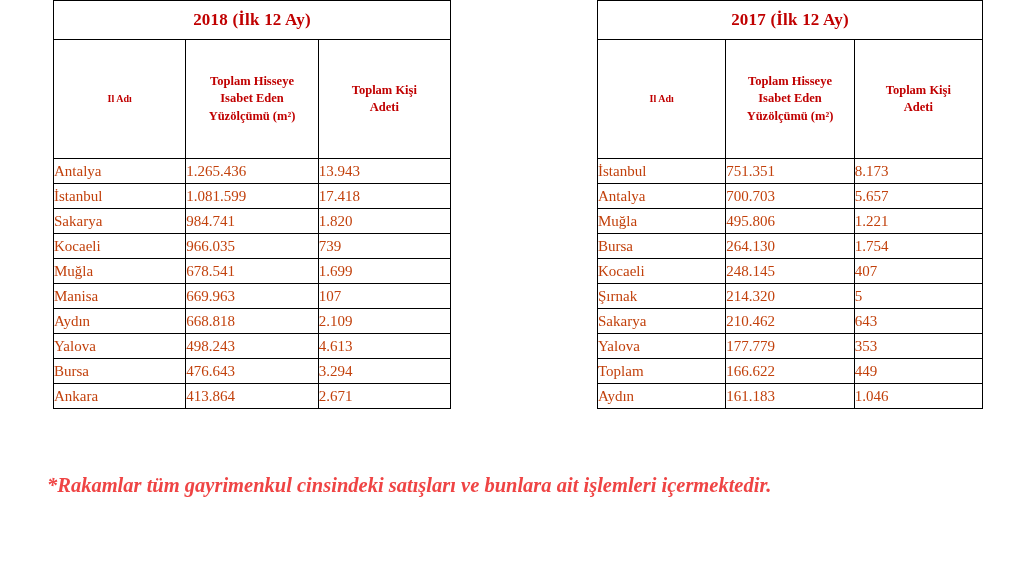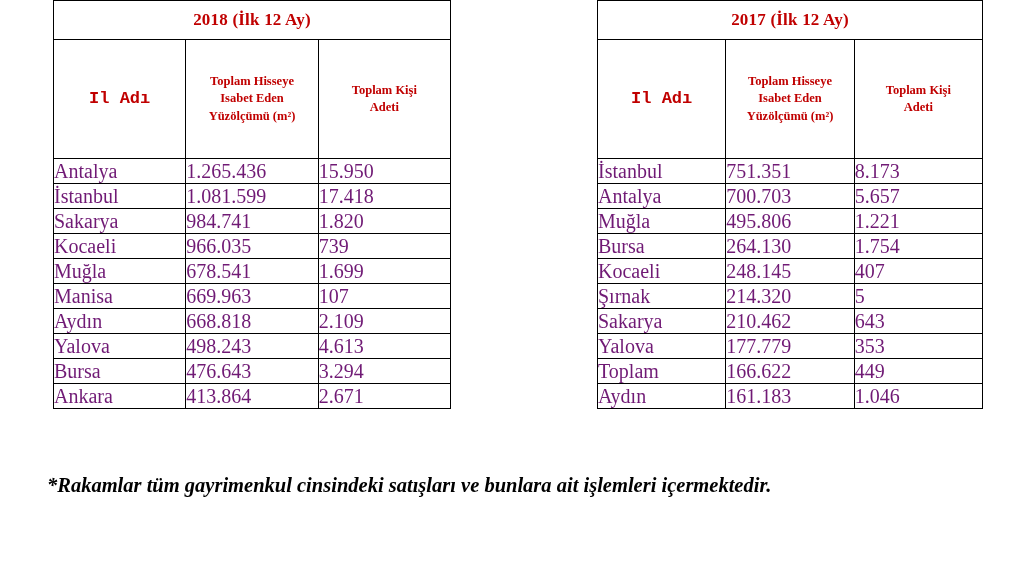--- a/index.html
+++ b/index.html
@@ -55,44 +55,43 @@
     text-align: center;
     color: #C00000;
     font-weight: bold;
     font-size: 12.5px;
     line-height: 1.38;
     font-family: "Liberation Serif", serif;
     height: 118px;
     padding: 2px 3px;
   }
   .hdr-cell.first {
-    font-size: 17px;
-    font-family: Liberation Mono, monospace;
+    font-size: 10px;
   }
   .body-cell {
-    font-size: 20px;
-    color: #701a75;
+    font-size: 15px;
+    color: #c2410c;
     font-family: "Liberation Serif", serif;
     height: 24px;
     padding: 0 5px;
     white-space: nowrap;
     overflow: hidden;
   }
   .notes {
     position: absolute;
     left: 47px;
     top: 470px;
     width: 940px;
   }
   .note-line {
     font-family: "Liberation Serif", serif;
     font-style: italic;
     font-weight: bold;
     font-size: 20.5px;
-    color: #000000;
+    color: #ef4444;
     line-height: 1.5;
     white-space: nowrap;
   }
 </style>
 </head>
 <body>
 
 <div class="page">
 
   <div class="table-wrap left">
@@ -111,21 +110,21 @@
             <div>Yüzölçümü (m²)</div>
           </td>
           <td class="hdr-cell" style="width:114px">
             <div>Toplam Kişi</div>
             <div>Adeti</div>
           </td>
         </tr>
         <tr>
           <td class="body-cell">Antalya</td>
           <td class="body-cell">1.265.436</td>
-          <td class="body-cell">15.950</td>
+          <td class="body-cell">13.943</td>
         </tr>
         <tr>
           <td class="body-cell">İstanbul</td>
           <td class="body-cell">1.081.599</td>
           <td class="body-cell">17.418</td>
         </tr>
         <tr>
           <td class="body-cell">Sakarya</td>
           <td class="body-cell">984.741</td>
           <td class="body-cell">1.820</td>

